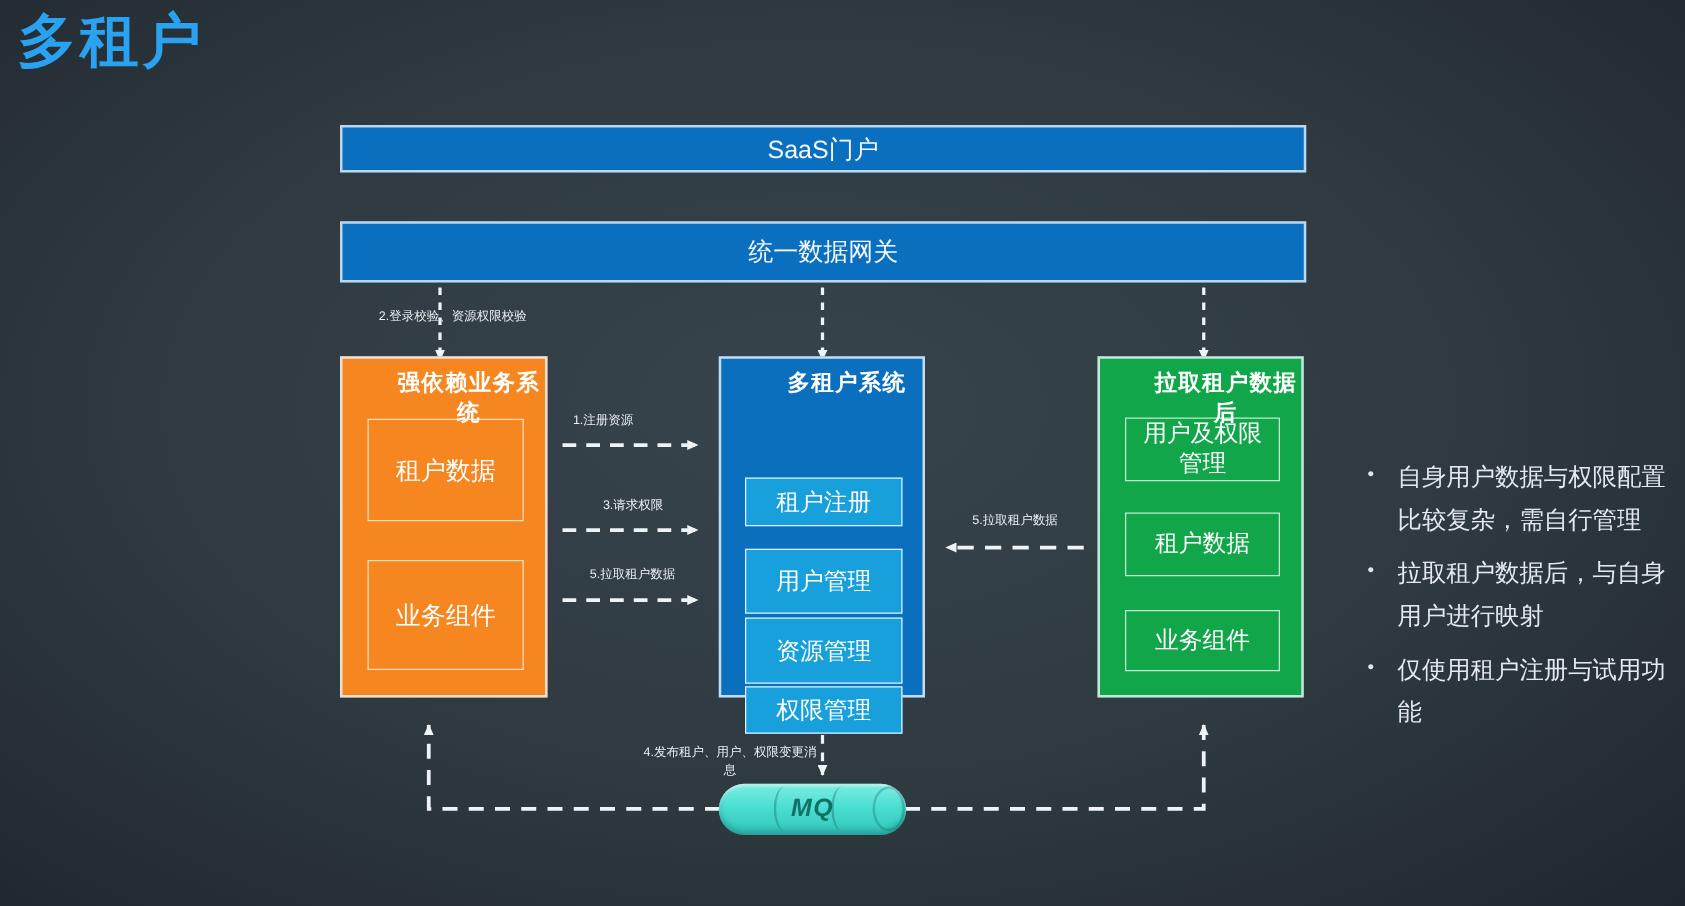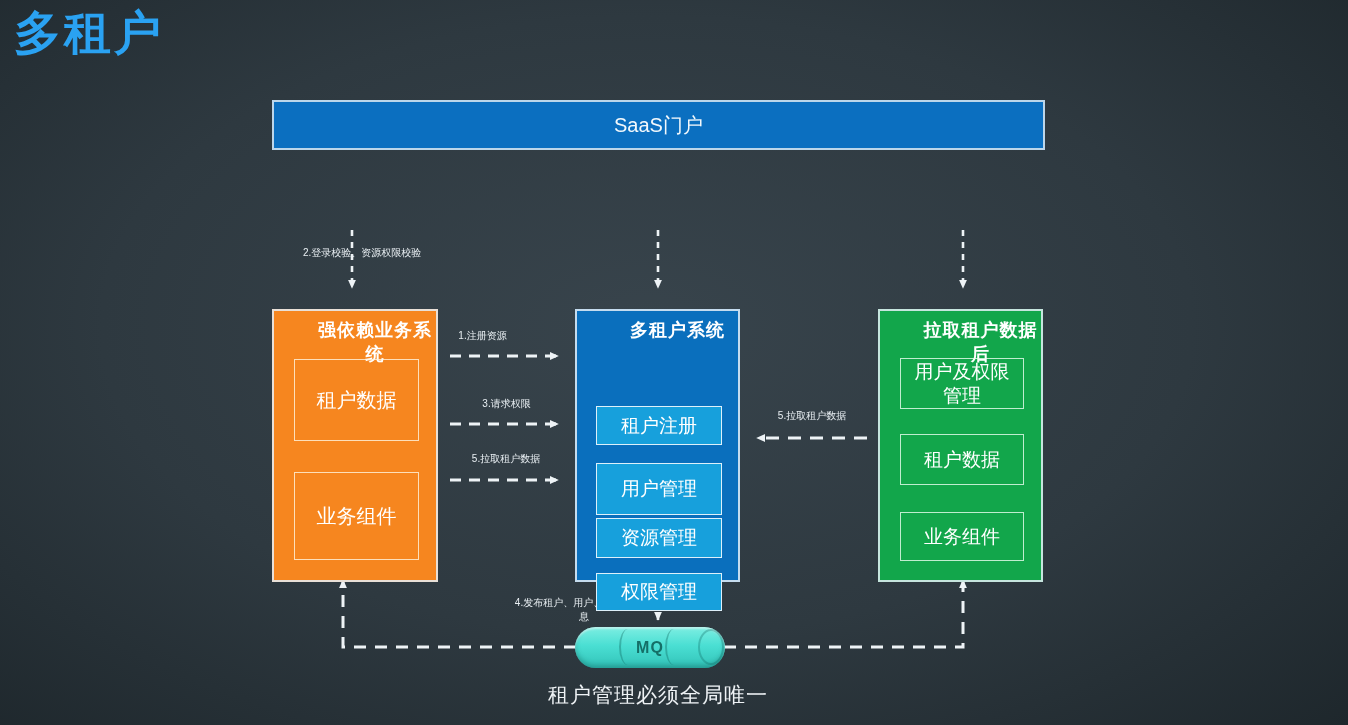--- a/index.html
+++ b/index.html
@@ -10,29 +10,29 @@
     font-family:"Liberation Sans","DejaVu Sans",sans-serif;
     background:radial-gradient(ellipse at 48% 45%, #38444c 0%, #2e3940 55%, #1e272c 100%);
     color:#e8eef2;
   }
   .page-title{
     position:absolute;left:14px;top:2px;margin:0;
     font-size:47px;font-weight:900;letter-spacing:3px;
     color:#2aa2f2;
   }
   .bar{
-    position:absolute;left:272px;width:773px;height:50px;
+    position:absolute;left:272px;width:773px;height:38px;
     background:#0b6fc0;border:2px solid #bcd6ea;box-sizing:border-box;
     display:flex;align-items:center;justify-content:center;
     font-size:20px;color:#f2f8fc;
   }
   .bar.saas{top:100px;}
   .bar.gateway{top:177px;height:49px;}
   .sysbox{
-    position:absolute;top:309px;width:166px;height:273px;box-sizing:border-box;
+    position:absolute;top:285px;width:166px;height:273px;box-sizing:border-box;
     border:2px solid rgba(230,240,248,.85);
     padding-left:40px;
   }
   .sysbox .sys-title{
     width:100%;text-align:center;margin-top:7px;
     font-size:18px;font-weight:bold;color:#ffffff;letter-spacing:1px;
   }
   .sysbox.strong{left:272px;background:#f6861f;}
   .sysbox.mt{left:575px;width:165px;background:#0a6fbd;}
   .sysbox.weak{left:878px;width:165px;background:#12a64b;}
@@ -40,40 +40,40 @@
     position:absolute;box-sizing:border-box;
     display:flex;align-items:center;justify-content:center;text-align:center;
     color:#ffffff;
   }
   .strong .comp{left:20px;width:125px;border:1px solid rgba(255,245,225,.8);font-size:20px;}
   .strong .comp.c0{top:48px;height:82px;}
   .strong .comp.c1{top:161px;height:88px;}
   .mt .comp{left:19px;width:126px;background:#17a0dc;border:1px solid #def0fa;font-size:19px;margin-top:48px;}
   .mt .comp.c0{top:47px;height:39px;}
   .mt .comp.c1{top:104px;height:52px;}
-  .mt .comp.c2{top:159px;height:40px;}
+  .mt .comp.c2{top:159px;height:53px;}
   .mt .comp.c3{top:214px;height:38px;}
   .weak .comp{left:20px;width:124px;border:1px solid rgba(235,255,240,.8);font-size:19px;line-height:1.25;padding:0 5px;}
   .weak .comp.c0{top:47px;height:51px;}
   .weak .comp.c1{top:123px;height:51px;}
   .weak .comp.c2{top:201px;height:49px;}
   .arrow-label{
     position:absolute;color:#e9eff3;font-size:10px;white-space:nowrap;
   }
   .arrow-label.center{text-align:center;}
   .arrow-label.wrap{white-space:normal;text-align:center;line-height:1.35;}
   .arrows-layer{position:absolute;left:0;top:0;pointer-events:none;}
   .mq{
     position:absolute;left:575px;top:627px;width:150px;height:41px;
     border-radius:21px;
     background:linear-gradient(180deg,#7deee2 0%,#4adfd3 45%,#32c3b8 100%);
     box-shadow:inset 0 -3px 5px rgba(10,80,76,.35), inset 0 2px 2px rgba(255,255,255,.5);
     display:flex;align-items:center;justify-content:center;
   }
-  .mq-label{font-size:16px;font-weight:bold;color:#156f67;letter-spacing:1px;}
+  .mq-label{font-size:20px;font-weight:bold;color:#156f67;letter-spacing:1px;font-style:italic;}
   .mq-arc{position:absolute;top:2px;width:16px;height:36px;border-left:2px solid rgba(16,105,98,.38);border-radius:50%;}
   .mq-arc.a1{left:44px;}
   .mq-arc.a2{left:90px;}
   .mq-cap{position:absolute;right:1px;top:2px;width:26px;height:36px;border:2px solid rgba(16,105,98,.32);border-radius:50%;box-sizing:border-box;}
   .footer-note{
     position:absolute;left:548px;top:681px;width:220px;text-align:center;
     font-size:21px;color:#eef2f5;letter-spacing:1px;white-space:nowrap;
   }
   .notes{
     position:absolute;margin:0;padding:0;list-style:none;
@@ -109,20 +109,23 @@
     <path d="M658,574 L658,620" stroke="#eef3f6" stroke-width="2.6" stroke-dasharray="7 7" fill="none" marker-end="url(#ah)"></path>
     <path d="M576,647 L343,647 L343,580" stroke="#eef3f6" stroke-width="3" stroke-dasharray="12 9" fill="none" marker-end="url(#ah)"></path>
     <path d="M724,647 L963,647 L963,580" stroke="#eef3f6" stroke-width="3" stroke-dasharray="12 9" fill="none" marker-end="url(#ah)"></path>
   </svg>
 
   <h1 class="page-title">多租户</h1>
 
   <div class="bar saas">
     <span>SaaS门户</span>
   </div>
+  <div class="bar gateway">
+    <span>统一数据网关</span>
+  </div>
 
   <div class="arrow-label" style="left:303px;top:246px;">2.登录校验、资源权限校验</div>
   <div class="arrow-label center" style="left:426px;top:329px;width:113px;">1.注册资源</div>
   <div class="arrow-label center" style="left:450px;top:397px;width:113px;">3.请求权限</div>
   <div class="arrow-label center" style="left:441px;top:452px;width:130px;">5.拉取租户数据</div>
   <div class="arrow-label center" style="left:747px;top:409px;width:130px;">5.拉取租户数据</div>
   <div class="arrow-label wrap" style="left:513px;top:596px;width:142px;">4.发布租户、用户、权限变更消息</div>
 
   <div class="sysbox strong">
     <div class="sys-title">强依赖业务系统</div>
@@ -145,16 +148,20 @@
     <div class="comp c2">业务组件</div>
   </div>
 
   <div class="mq">
     <span class="mq-arc a1"></span>
     <span class="mq-arc a2"></span>
     <span class="mq-cap"></span>
     <span class="mq-label">MQ</span>
   </div>
 
-  <div class="footer-note">租户管理必须全局唯一</div>
 
+  <ul class="notes right">
+    <li>自身用户数据与权限配置比较复杂，需自行管理</li>
+    <li>拉取租户数据后，与自身用户进行映射</li>
+    <li>仅使用租户注册与试用功能</li>
+  </ul>
 
 </div>
 
 </body></html>

